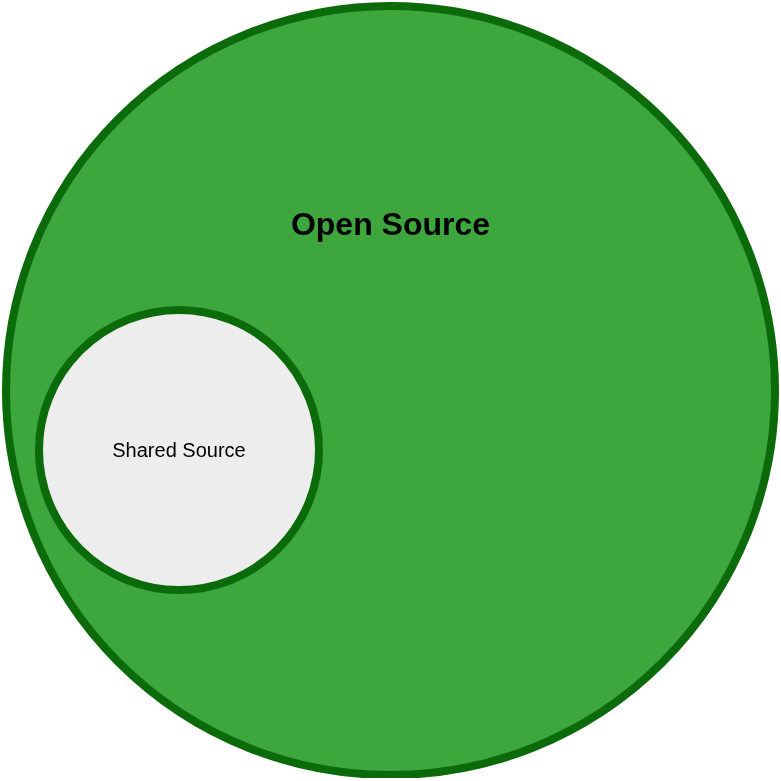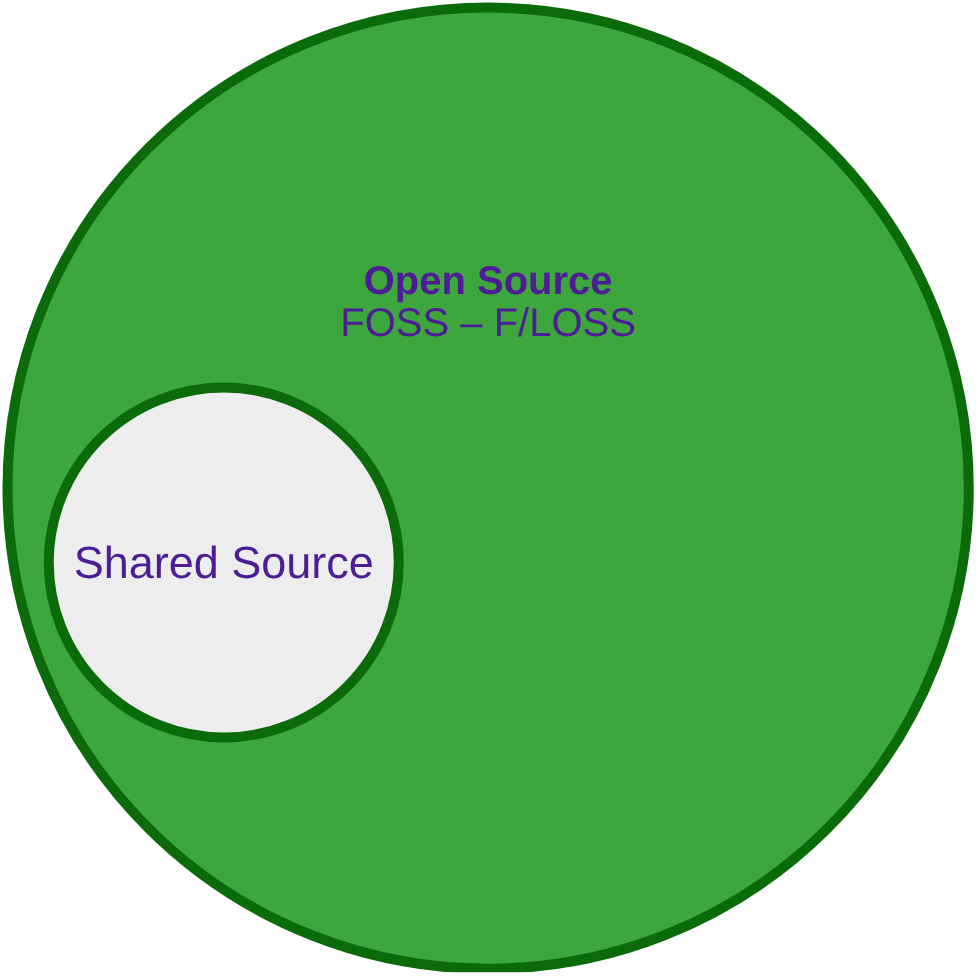--- a/index.html
+++ b/index.html
@@ -7,21 +7,21 @@
     padding: 0;
     background: #ffffff;
   }
   .canvas {
     position: relative;
     width: 781px;
     height: 778px;
     background: #ffffff;
     overflow: hidden;
     font-family: "Liberation Sans", sans-serif;
-    color: #4c1d95;
+    color: #000000;
   }
   .outer-circle {
     position: absolute;
     left: 2px;
     top: 2px;
     width: 777px;
     height: 777px;
     box-sizing: border-box;
     border-radius: 50%;
     background: #3DA63C;
@@ -42,21 +42,21 @@
   .subtitle-line { font-weight: normal; }
   .inner-circle {
     position: absolute;
     box-sizing: border-box;
     border-radius: 50%;
     background: #EDEDED;
     border: 8px solid #0B6B0B;
     display: flex;
     align-items: center;
     justify-content: center;
-    font-size: 36px;
+    font-size: 20px;
     text-align: center;
   }
   .inner-circle.shared {
     left: 25px;
     top: 296px;
     width: 288px;
     height: 288px;
   }
   .inner-circle.libre {
     left: 448px;
@@ -65,19 +65,18 @@
     height: 294px;
   }
 </style>
 </head>
 <body>
 
 <div class="canvas">
   <div class="outer-circle">
     <div class="title-block">
       <div class="title-line">Open Source</div>
-      <div class="subtitle-line">FOSS – F/LOSS</div>
     </div>
     <div class="inner-circle shared">
       <span class="label">Shared Source</span>
     </div>
   </div>
 </div>
 
 </body></html>

